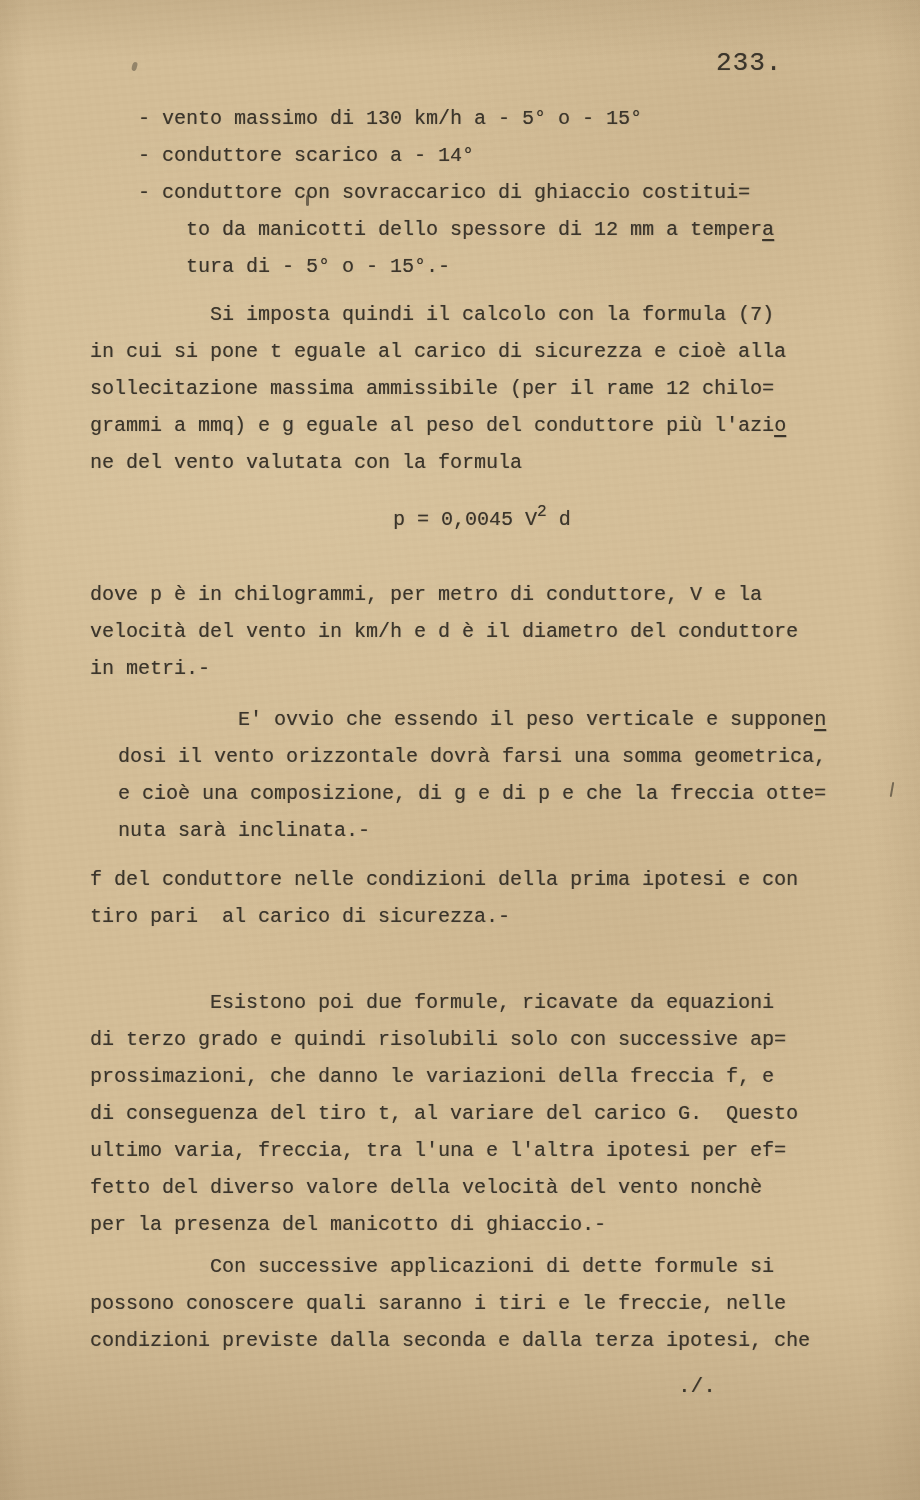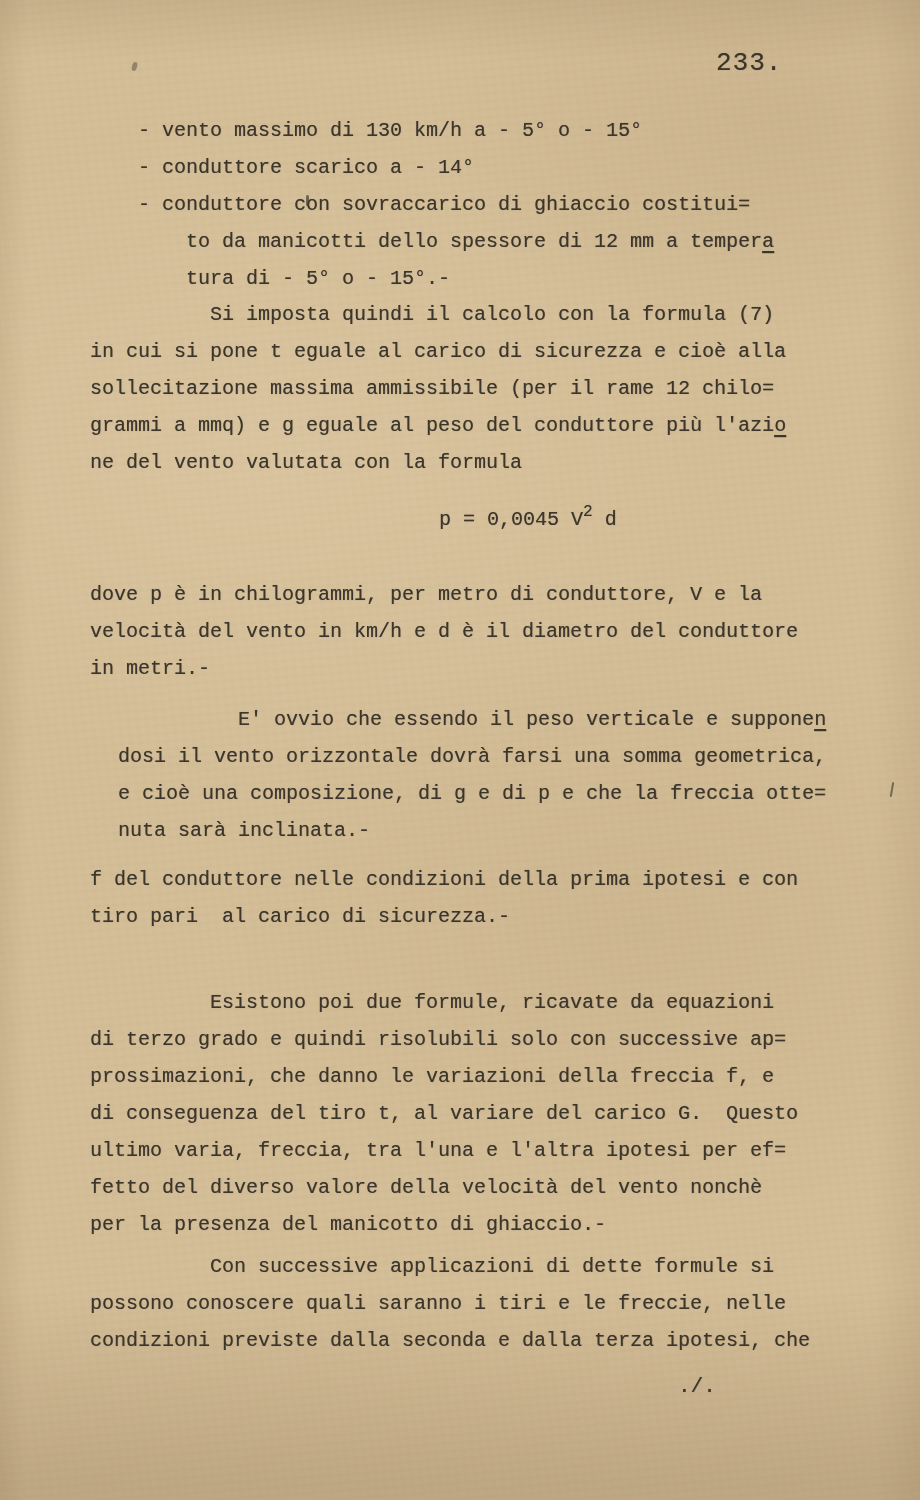--- a/index.html
+++ b/index.html
@@ -46,23 +46,23 @@
   .page-number {
     position: absolute;
     left: 716px;
     top: 48px;
     font-size: 26px;
     line-height: 30px;
     letter-spacing: 1px;
     text-shadow: 0.3px 0.4px 0.7px rgba(59,53,43,0.55);
   }
 
-  .hypotheses-list   { left: 138px; top: 100px; margin-top: 12px; }
+  .hypotheses-list   { left: 138px; top: 100px; }
   .para-setup        { left: 90px;  top: 296px; }
-  .formula-block     { left: 393px; top: 503px; line-height: 34px; margin-left: 46px; }
+  .formula-block     { left: 393px; top: 503px; line-height: 34px; }
   .para-variables    { left: 90px;  top: 576px; }
   .para-geometric    { left: 90px;  top: 701px; margin-left: 28px; }
   .para-first-hyp    { left: 90px;  top: 861px; }
   .para-two-formulas { left: 90px;  top: 984px; }
   .para-applications { left: 90px;  top: 1248px; }
 
   .continuation {
     position: absolute;
     left: 678px;
     top: 1372px;

